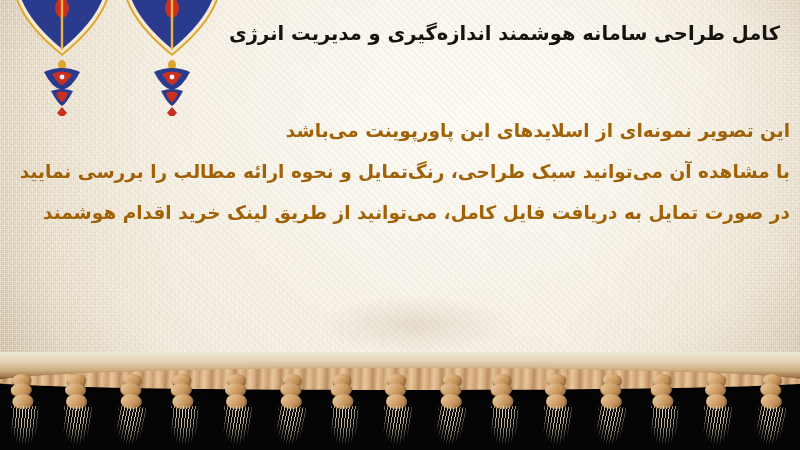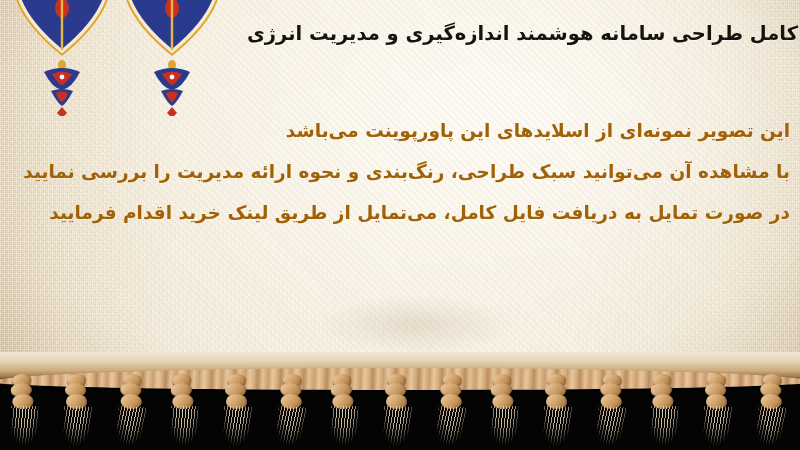--- a/index.html
+++ b/index.html
@@ -99,21 +99,21 @@
     opacity:.95;
   }
 
   
   .ornament{position:absolute;top:-62px;}
   .ornament.o1{left:8px;}
   .ornament.o2{left:118px;}
 
   
   .title-wrap{
-    position:absolute;right:2px;top:22px;width:600px;text-align:right;
+    position:absolute;right:20px;top:22px;width:600px;text-align:right;
   }
   .title{
     font-family:"DejaVu Sans","Liberation Sans",sans-serif;
     font-size:19.5px;font-weight:700;color:#16120d;
     letter-spacing:0px;line-height:1.25;
     text-shadow:0 1px 0 rgba(255,255,255,.45);
     white-space:nowrap;
   }
   .body-wrap{
     position:absolute;right:10px;top:110px;width:782px;text-align:right;
@@ -250,22 +250,22 @@
       </g>
     </svg>
   </div>
 
   <div class="title-wrap">
     <div class="title">کامل طراحی سامانه هوشمند اندازه‌گیری و مدیریت انرژی</div>
   </div>
 
   <div class="body-wrap">
     <div class="bline">این تصویر نمونه‌ای از اسلایدهای این پاورپوینت می‌باشد</div>
-    <div class="bline">با مشاهده آن می‌توانید سبک طراحی، رنگ‌بندی و نحوه ارائه مدیریت را بررسی نمایید</div>
-    <div class="bline">در صورت تمایل به دریافت فایل کامل، می‌تمایل از طریق لینک خرید اقدام فرمایید</div>
+    <div class="bline">با مشاهده آن می‌توانید سبک طراحی، رنگ‌تمایل و نحوه ارائه مطالب را بررسی نمایید</div>
+    <div class="bline">در صورت تمایل به دریافت فایل کامل، می‌توانید از طریق لینک خرید اقدام هوشمند</div>
   </div>
 
   <div class="fringe-zone">
     <div class="fringe-top-blend"></div>
     <div class="fringe-band"></div>
     <div id="tassels">
         <div class="tassel" style="left: 6px; transform: rotate(-3deg);">
           <div class="knot k1"></div>
           <div class="knot k2"></div>
           <div class="knot k3"></div>

